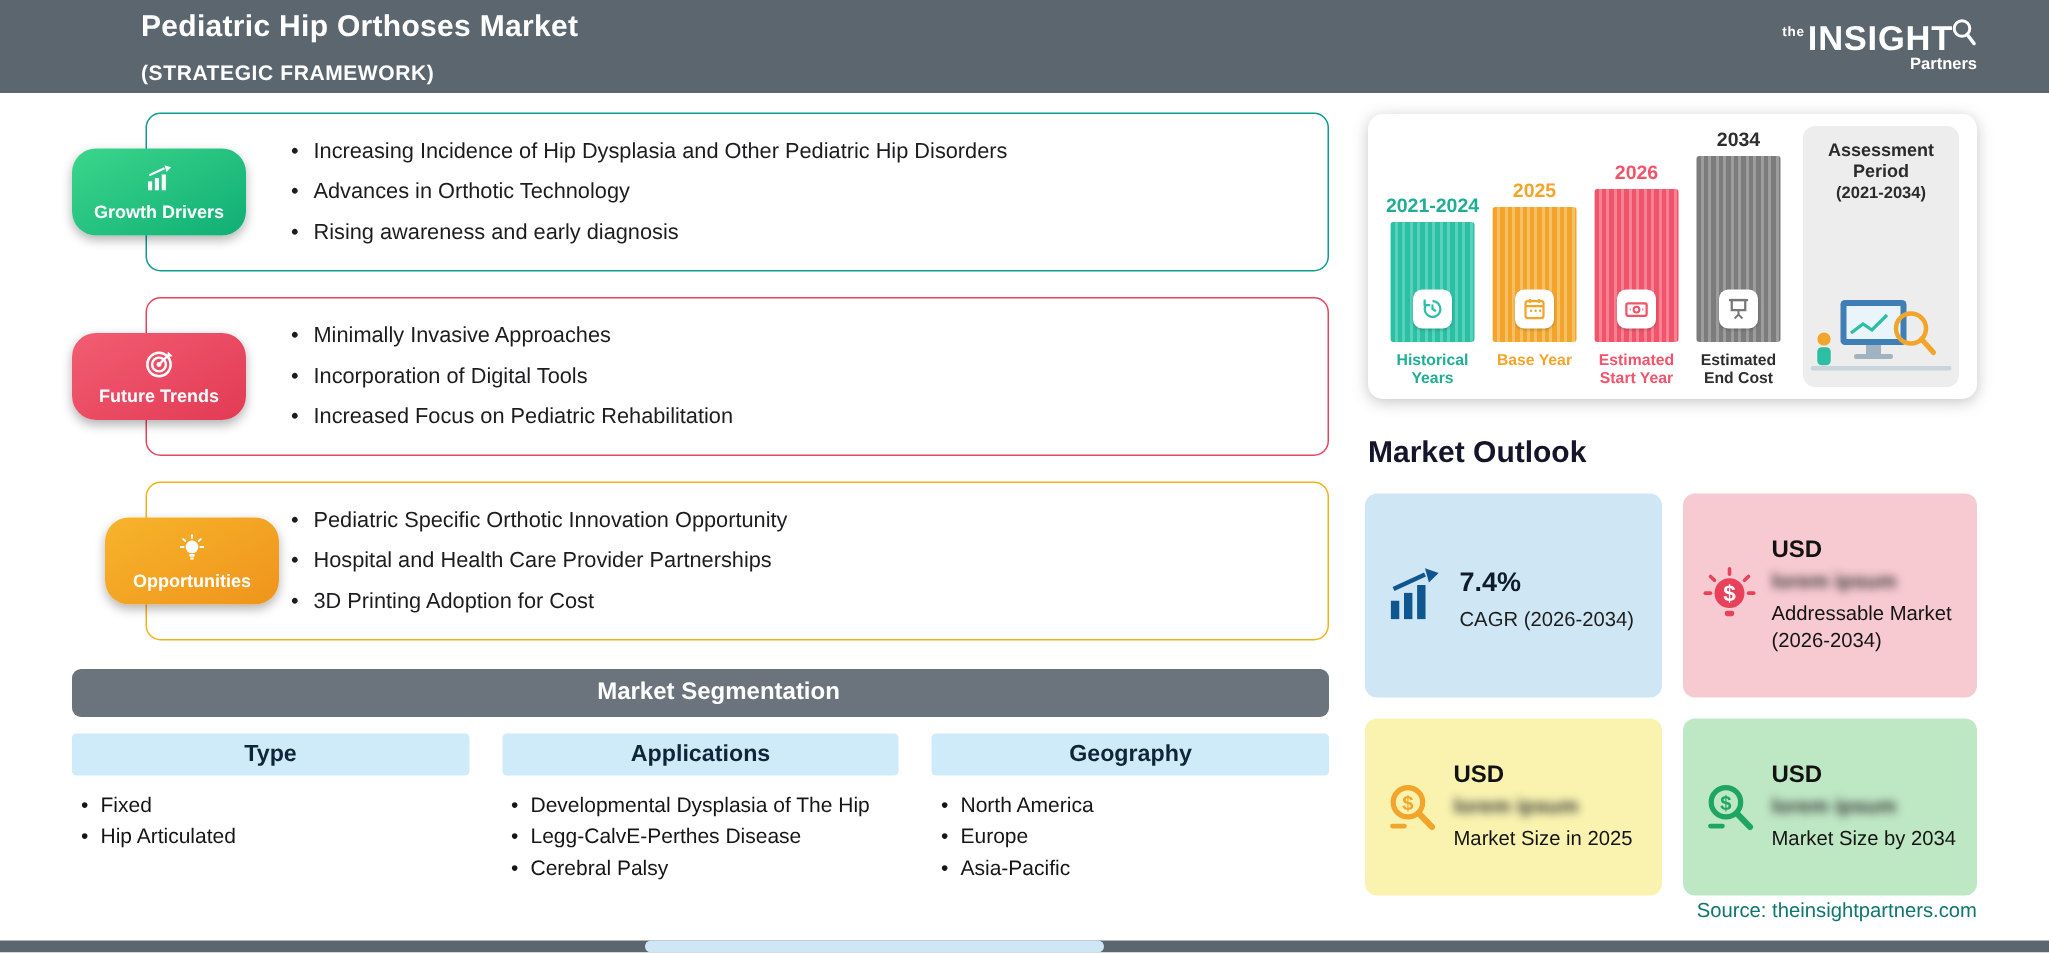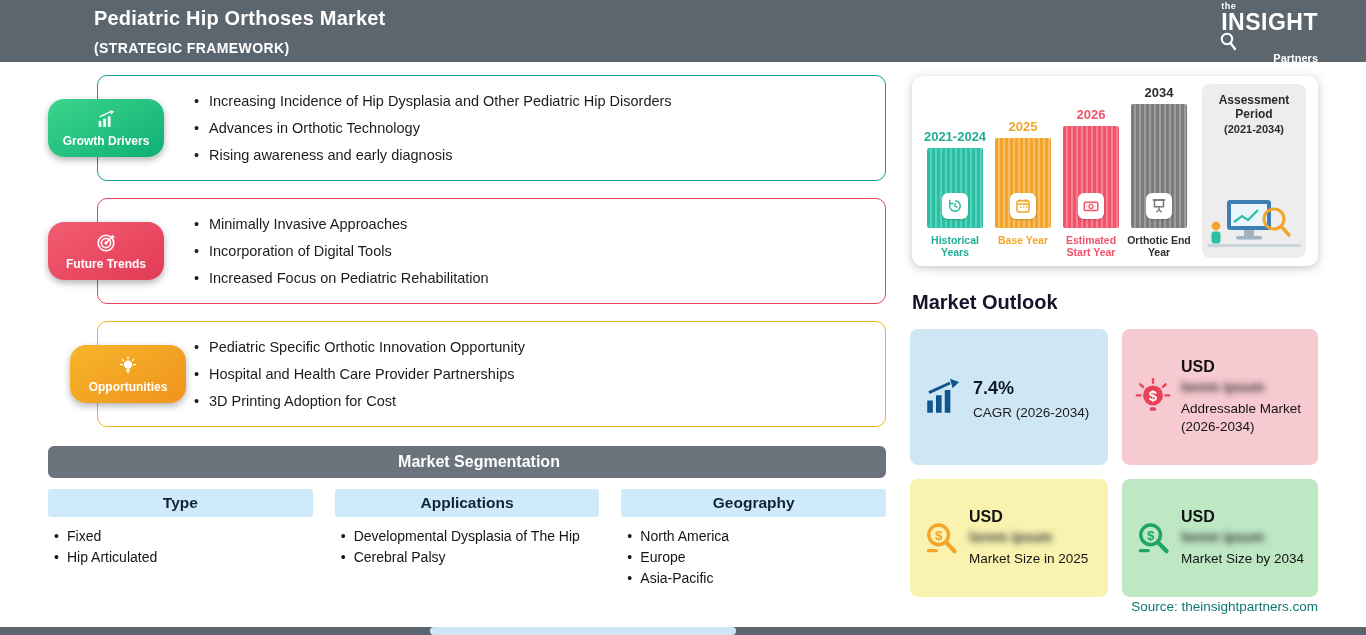--- a/index.html
+++ b/index.html
@@ -6,21 +6,21 @@
   body{width:1366px;height:635px;overflow:hidden;font-family:"Liberation Sans","DejaVu Sans",sans-serif;}
   .page{position:relative;width:1366px;height:635px;background:#fff;}
 
   
   .topbar{position:absolute;top:0;left:0;right:0;height:62px;background:#5c666f;
     display:flex;align-items:center;justify-content:space-between;padding:0 48px;box-sizing:border-box;}
   .title-wrap{display:flex;align-items:baseline;gap:10px;color:#fff;flex-direction:column;}
   .title{font-size:20px;font-weight:800;letter-spacing:.2px;}
   .subtitle{font-size:14px;font-weight:600;letter-spacing:.4px;margin-left:46px;}
   .logo{display:flex;flex-direction:column;align-items:flex-end;color:#fff;line-height:1;}
-  .logo-top{display:flex;align-items:flex-start;flex-direction:column;}
+  .logo-top{display:flex;align-items:flex-start;}
   .logo-the{font-size:9px;font-weight:700;margin-top:3px;margin-right:2px;letter-spacing:.5px;}
   .logo-insight{font-size:23px;font-weight:800;letter-spacing:.5px;}
   .logo-magnifier{margin-left:-2px;margin-top:-2px;}
   .logo-partners{font-size:11px;font-weight:700;margin-top:1px;}
 
   
   .framework{position:absolute;left:48px;top:75px;width:838px;}
   .frame-row{position:relative;height:106px;margin-bottom:17px;}
   .frame-box{position:absolute;left:49px;right:0;top:0;bottom:0;border-radius:10px;background:#fff;
     display:flex;align-items:center;padding-left:96px;padding-right:14px;box-sizing:border-box;border:1.6px solid #999;}
@@ -192,20 +192,21 @@
         <div class="seg-col-header">Type</div>
         <ul class="seg-list">
           <li>Fixed</li>
           <li>Hip Articulated</li>
         </ul>
       </div>
       <div class="seg-col">
         <div class="seg-col-header">Applications</div>
         <ul class="seg-list">
           <li>Developmental Dysplasia of The Hip</li>
+          <li>Legg-CalvE-Perthes Disease</li>
           <li>Cerebral Palsy</li>
         </ul>
       </div>
       <div class="seg-col">
         <div class="seg-col-header">Geography</div>
         <ul class="seg-list">
           <li>North America</li>
           <li>Europe</li>
           <li>Asia-Pacific</li>
         </ul>
@@ -267,21 +268,21 @@
       <div class="bar bar-gray">
         <div class="bar-icon">
           <svg width="18" height="18" viewBox="0 0 24 24">
             <line x1="3.5" y1="4" x2="20.5" y2="4" stroke="#777" stroke-width="2"></line>
             <rect x="6" y="4" width="12" height="9" fill="none" stroke="#777" stroke-width="2"></rect>
             <line x1="12" y1="13" x2="12" y2="17" stroke="#777" stroke-width="1.8"></line>
             <path d="M8.5 20.5 L12 17 L15.5 20.5" fill="none" stroke="#777" stroke-width="1.8"></path>
           </svg>
         </div>
       </div>
-      <div class="bar-label c-dark">Orthotic End Year</div>
+      <div class="bar-label c-dark">Estimated End Cost</div>
     </div>
 
     <div class="assessment">
       <div>
         <div class="assess-title">Assessment Period</div>
         <div class="assess-range" style="text-align:center;">(2021-2034)</div>
       </div>
       <svg width="94" height="62" viewBox="0 0 94 62">
         <rect x="20" y="8" width="44" height="30" rx="3" fill="#3f7fb5"></rect>
         <rect x="24" y="12" width="36" height="22" fill="#eaf4fb"></rect>

